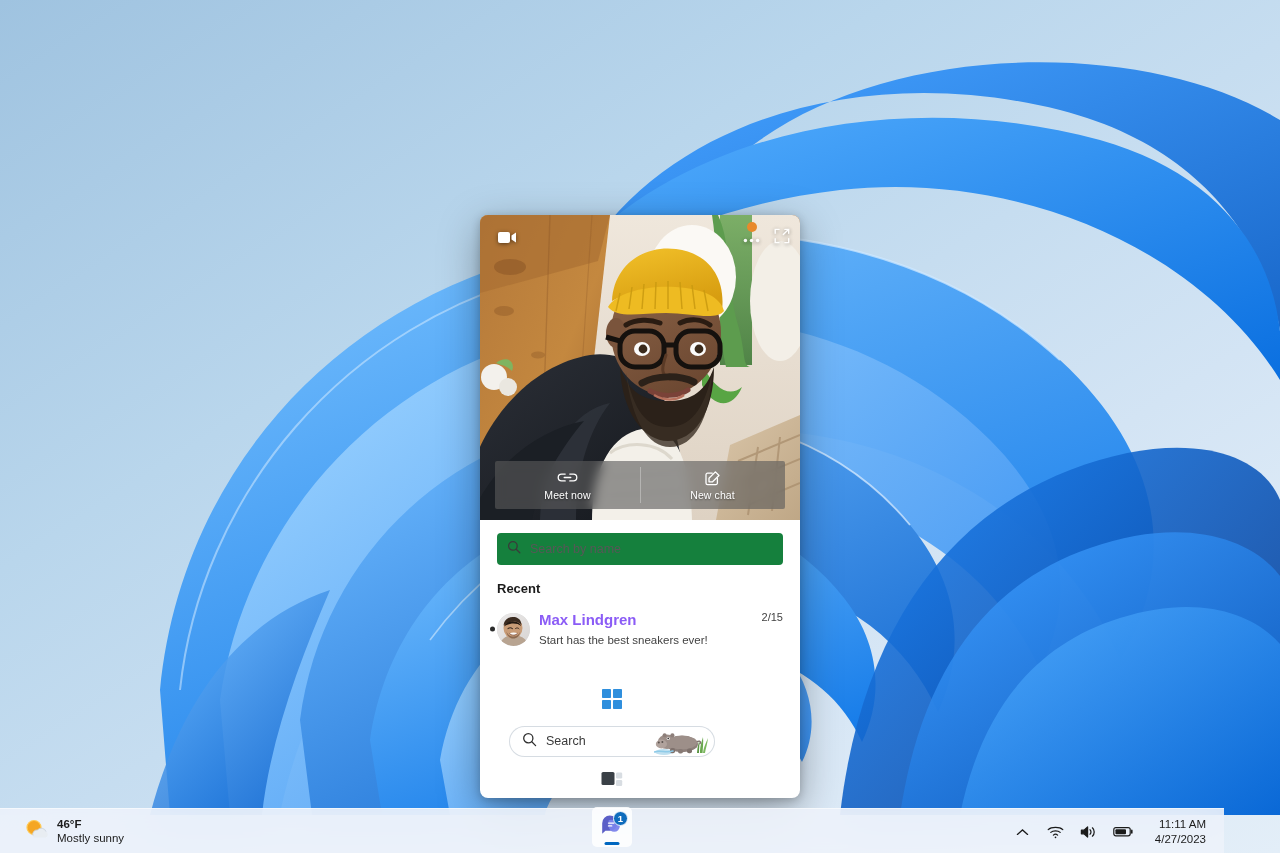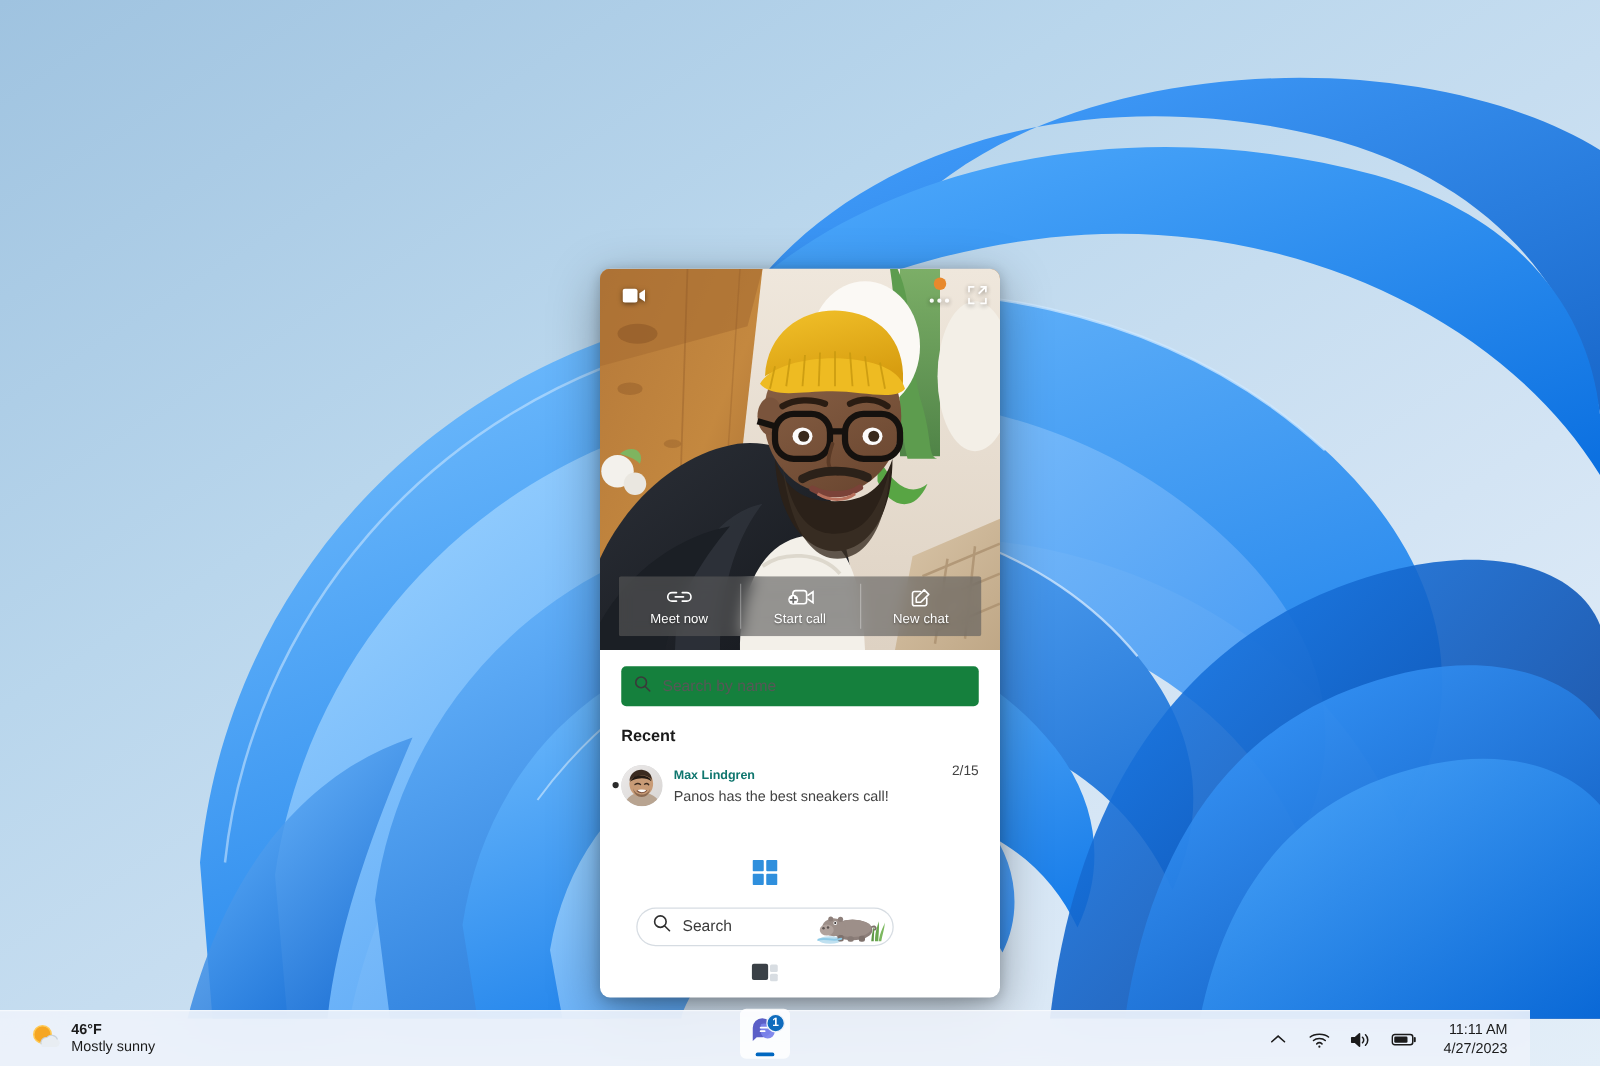--- a/index.html
+++ b/index.html
@@ -123,21 +123,21 @@
   }
   .avatar {
     width:33px; height:33px; border-radius:50%;
     overflow:hidden; flex:none;
     background:#d8d8d8;
     position:relative;
   }
   .avatar svg { width:33px; height:33px; display:block; }
   .chat-text { flex:1; min-width:0; }
   .chat-name {
-    font-size:10px; font-weight:bold; color:#0f766e;
+    font-size:15px; font-weight:bold; color:#8b5cf6;
     line-height:1.35;
     white-space:nowrap; overflow:hidden; text-overflow:ellipsis;
   }
   .chat-msg {
     font-size:11.5px; color:#424242;
     line-height:1.4;
     white-space:nowrap; overflow:hidden; text-overflow:ellipsis;
   }
   .chat-time {
     font-size:11px; color:#424242;
@@ -448,32 +448,20 @@
           <svg width="21" height="13" viewBox="0 0 21 13" fill="none" stroke="#ffffff" stroke-width="1.3" stroke-linecap="round">
             <path d="M8.2 3.1 H4.6 A3.4 3.4 0 0 0 4.6 9.9 H8.2"></path>
             <path d="M12.8 3.1 H16.4 A3.4 3.4 0 0 1 16.4 9.9 H12.8"></path>
             <path d="M7.2 6.5 H13.8"></path>
           </svg>
         </span>
         <span class="lbl">Meet now</span>
       </div>
       <div class="action-btn">
         <span class="ico">
-          <svg width="23" height="16" viewBox="0 0 23 16" fill="none" stroke="#ffffff" stroke-width="1.3" stroke-linecap="round">
-            <rect x="5.3" y="2.5" width="11" height="10.5" rx="2.2"></rect>
-            <path d="M17.4 6.2 L21.4 3.4 V12.1 L17.4 9.3"></path>
-            <circle cx="5.6" cy="9.8" r="4" fill="#ffffff" stroke="none"></circle>
-            <path d="M5.6 7.6 V12" stroke="#6a6a6a" stroke-width="1.4"></path>
-            <path d="M3.4 9.8 H7.8" stroke="#6a6a6a" stroke-width="1.4"></path>
-          </svg>
-        </span>
-        <span class="lbl">Start call</span>
-      </div>
-      <div class="action-btn">
-        <span class="ico">
           <svg width="17" height="16" viewBox="0 0 17 16" fill="none" stroke="#ffffff" stroke-width="1.3" stroke-linecap="round" stroke-linejoin="round">
             <path d="M13.4 8.4 V13 A1.6 1.6 0 0 1 11.8 14.6 H3.6 A1.6 1.6 0 0 1 2 13 V4.8 A1.6 1.6 0 0 1 3.6 3.2 H8.2"></path>
             <path d="M11.4 1.9 L15 5.5 L8.6 11.8 L5 11.8 L5 8.2 Z"></path>
           </svg>
         </span>
         <span class="lbl">New chat</span>
       </div>
     </div>
   </div>
 
@@ -520,21 +508,21 @@
 
             <path d="M12.4 20.4 C14.6 22.8 18.4 22.8 20.6 20.2 C18.4 19.4 14.6 19.4 12.4 20.4 Z" fill="#fdfcfa"></path>
             <path d="M12.4 20.4 C14.6 22.8 18.4 22.8 20.6 20.2" stroke="#7a4e3a" stroke-width="0.9" fill="none"></path>
 
             <path d="M9.4 18.6 C10 23 13 25.6 16.4 25.6 C19.8 25.6 22.6 23 23.2 18.8 C22 22 19.4 23.6 16.4 23.6 C13.2 23.6 10.6 21.8 9.4 18.6 Z" fill="#5a4233" opacity="0.55"></path>
           </g>
         </svg>
       </span>
       <span class="chat-text">
         <span class="chat-name">Max Lindgren</span>
-        <span class="chat-msg">Panos has the best sneakers call!</span>
+        <span class="chat-msg">Start has the best sneakers ever!</span>
       </span>
       <span class="chat-time">2/15</span>
     </div>
   </div>
 </div>
 
 <div id="taskbar">
 
   <div id="weather">
     <span>

